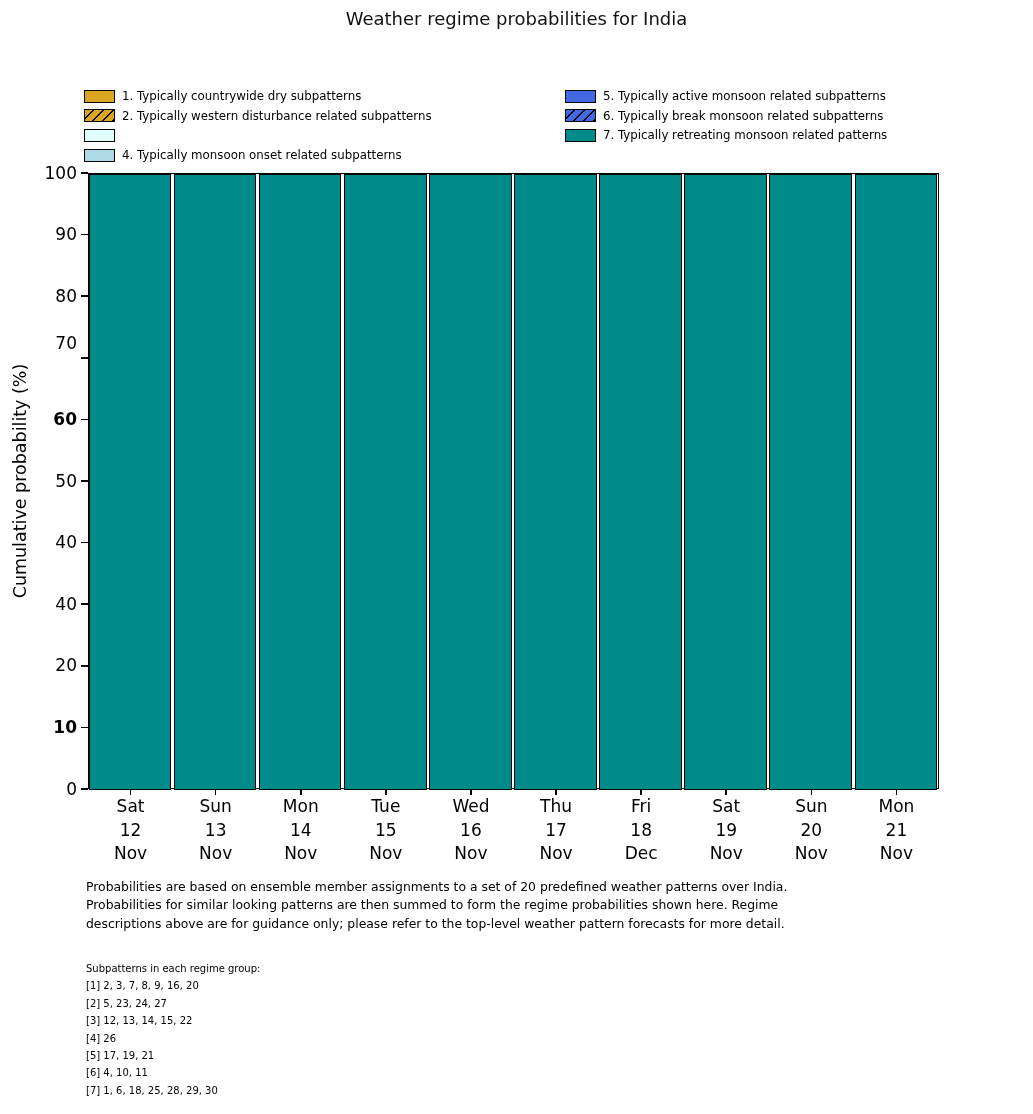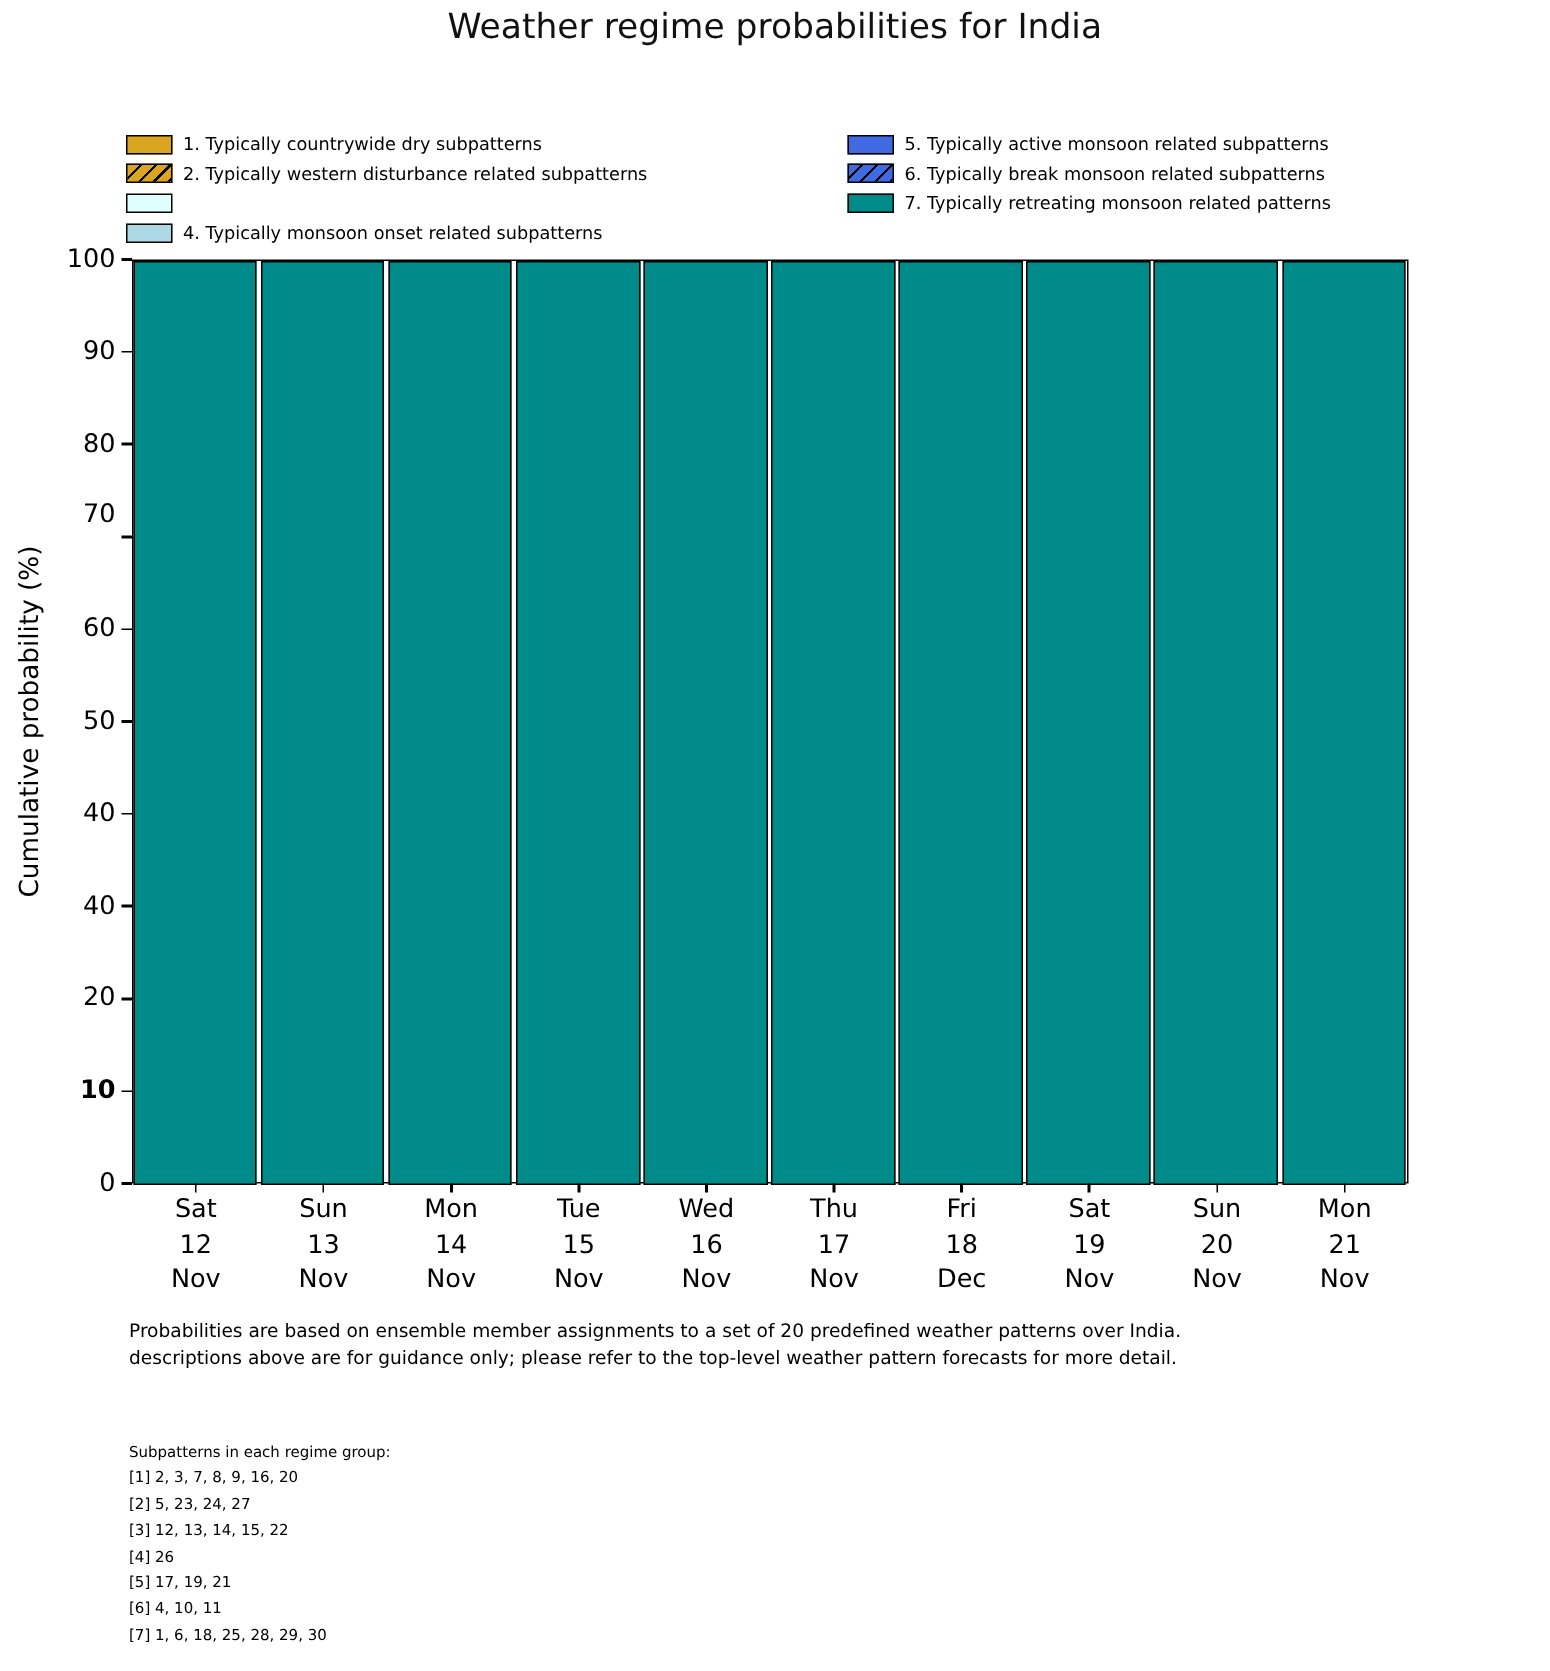--- a/index.html
+++ b/index.html
@@ -6,21 +6,21 @@
   .fig{
     position:relative;
     width:1033px;height:1114px;
     background:#ffffff;
     font-family:"DejaVu Sans", sans-serif;
     color:#000;
     overflow:hidden;
   }
   .title{
     position:absolute;top:7px;left:0;width:1033px;
-    text-align:center;font-size:23px;line-height:23.5px;color:#111;
+    text-align:center;font-size:18px;line-height:23.5px;color:#111;
   }
   
   .legend-item{
     position:absolute;display:flex;align-items:center;height:19.6px;gap:7px;
   }
   .legend-swatch{
     width:29px;height:11px;border:1.3px solid #000;box-sizing:content-box;flex:0 0 auto;
   }
   .hatched{
     background-image:repeating-linear-gradient(135deg, rgba(0,0,0,0) 0px, rgba(0,0,0,0) 5.5px, #000 5.5px, #000 7px);
@@ -107,21 +107,21 @@
       <div class="ytick-label" style="left: 17px; top: 718.9px; font-weight: bold;">10</div>
       <div class="ytick" style="left: 81px; top: 665px;"></div>
       <div class="ytick-label" style="left: 17px; top: 657.3px;">20</div>
       <div class="ytick" style="left: 81px; top: 603.4px;"></div>
       <div class="ytick-label" style="left: 17px; top: 595.7px;">40</div>
       <div class="ytick" style="left: 81px; top: 541.8px;"></div>
       <div class="ytick-label" style="left: 17px; top: 534.1px;">40</div>
       <div class="ytick" style="left: 81px; top: 480.2px;"></div>
       <div class="ytick-label" style="left: 17px; top: 472.5px;">50</div>
       <div class="ytick" style="left: 81px; top: 418.6px;"></div>
-      <div class="ytick-label" style="left: 17px; top: 410.9px;">60</div>
+      <div class="ytick-label" style="left: 17px; top: 410.9px; font-weight: bold;">60</div>
       <div class="ytick" style="left: 81px; top: 357px;"></div>
       <div class="ytick-label" style="left: 17px; top: 335px; text-align: right;">70</div>
       <div class="ytick" style="left: 81px; top: 295.4px;"></div>
       <div class="ytick-label" style="left: 17px; top: 287.7px;">80</div>
       <div class="ytick" style="left: 81px; top: 233.8px;"></div>
       <div class="ytick-label" style="left: 17px; top: 226.1px;">90</div>
       <div class="ytick" style="left: 81px; top: 172.2px;"></div>
       <div class="ytick-label" style="left: 17px; top: 164.5px;">100</div>
     </div>
 
@@ -176,20 +176,21 @@
 20
 Nov</div>
       <div class="xtick" style="left: 895.65px; top: 789px;"></div>
       <div class="xtick-label" style="left: 846.45px; top: 795px;">Mon
 21
 Nov</div>
     </div>
 
   <div class="footnote" id="footnote">
       <div>Probabilities are based on ensemble member assignments to a set of 20 predefined weather patterns over India.</div>
+      <div>Probabilities for similar looking patterns are then summed to form the regime probabilities shown here. Regime</div>
       <div>descriptions above are for guidance only; please refer to the top-level weather pattern forecasts for more detail.</div>
     </div>
 
   <div class="subpatterns" id="subpatterns">
       <div>Subpatterns in each regime group:</div>
       <div>[1] 2, 3, 7, 8, 9, 16, 20</div>
       <div>[2] 5, 23, 24, 27</div>
       <div>[3] 12, 13, 14, 15, 22</div>
       <div>[4] 26</div>
       <div>[5] 17, 19, 21</div>

